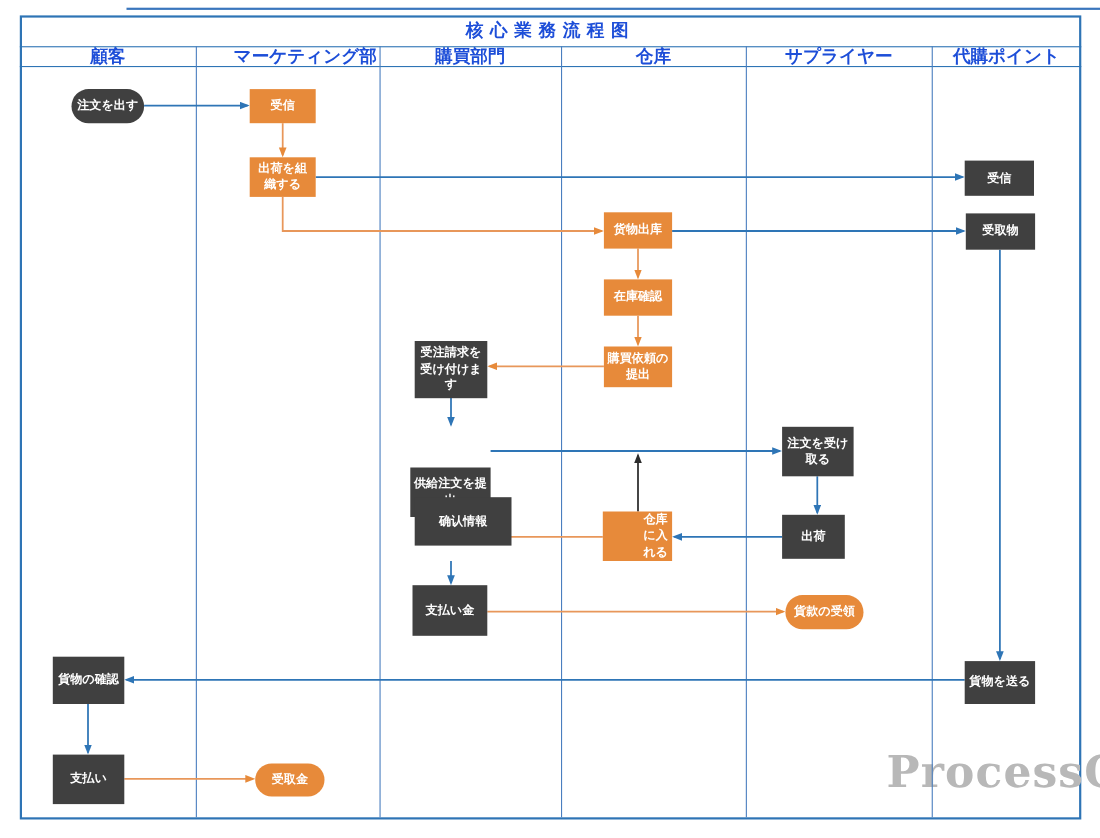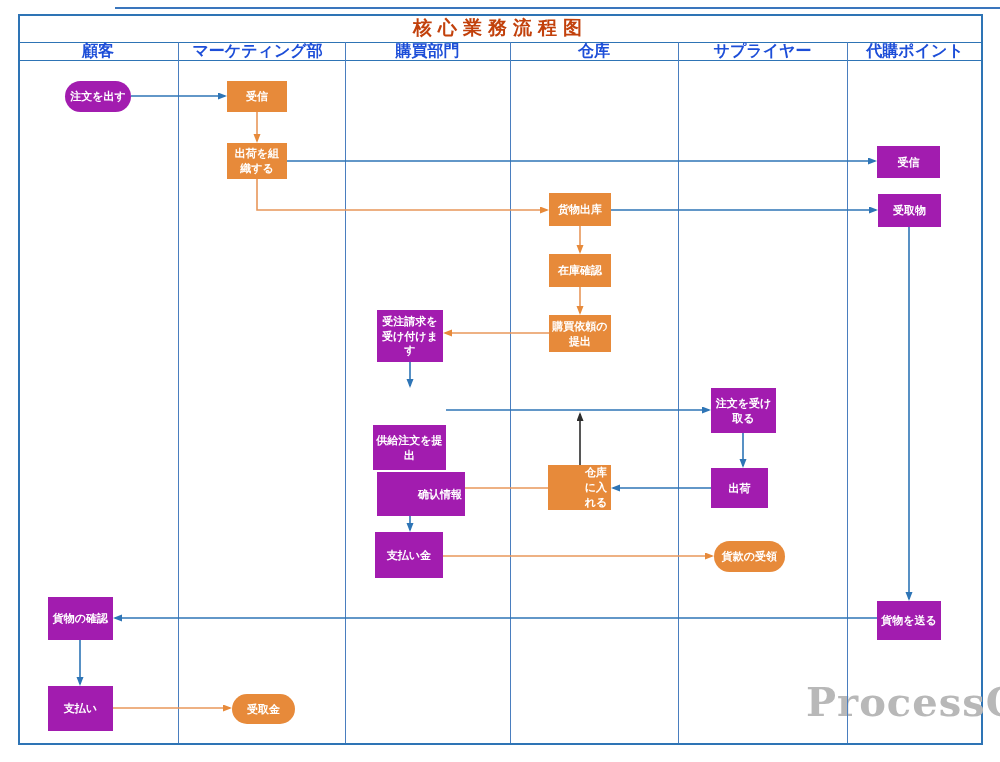--- a/index.html
+++ b/index.html
@@ -1,46 +1,46 @@
 <!DOCTYPE html>
 <html><head>
 <meta charset="utf-8">
 <style>
   html,body{margin:0;padding:0;background:#fff;}
   #stage{position:relative;width:1000px;height:762px;background:#ffffff;overflow:hidden;
          font-family:"Liberation Sans","DejaVu Sans",sans-serif;}
   #topline{position:absolute;height:0;border-top:2px solid #3a76bd;}
   #frame{position:absolute;border:2px solid #2e74b5;box-sizing:border-box;background:transparent;}
   #title-row{position:absolute;display:flex;align-items:center;justify-content:center;
-             font-weight:bold;font-size:19px;letter-spacing:6px;color:#c2410c;}
+             font-weight:bold;font-size:16px;letter-spacing:6px;color:#1d4ed8;}
   #header-row{position:absolute;border-top:1px solid #2e74b5;border-bottom:1px solid #2e74b5;}
   .lane-header{position:absolute;top:0;height:100%;display:flex;align-items:center;justify-content:center;
                color:#1d4ed8;font-weight:bold;font-size:16px;box-sizing:border-box;}
   .lane-divider{position:absolute;width:0;border-left:1px solid #4a7ebf;}
   #edges{position:absolute;left:0;top:0;z-index:1;}
   .node{position:absolute;z-index:2;display:flex;align-items:center;justify-content:center;text-align:center;
         color:#fff;font-weight:bold;font-size:11px;line-height:1.35;box-sizing:border-box;padding:2px 3px;}
-  .node.blue{background:#a21caf;}
+  .node.blue{background:#404040;}
   .node.orange{background:#e78a3a;}
   .node.stadium{border-radius:16px;}
   #watermark{position:absolute;z-index:3;font-family:"DejaVu Serif","Liberation Serif",serif;
              font-weight:bold;font-size:40px;color:#b8b8b8;letter-spacing:1px;z-index:0;}
 </style>
 </head>
 <body>
 
 <div id="stage">
   <div id="topline" style="left: 115px; top: 7px; width: 885px;"></div>
   <div id="frame" style="left: 18px; top: 14px; width: 965px; height: 731px;"></div>
   <div id="title-row" style="left: 18px; top: 14px; width: 965px; height: 28px;">核心業務流程图</div>
   <div id="header-row" style="left: 18px; top: 42px; width: 965px; height: 17px;">
       <div class="lane-header" style="left: 0px; width: 160px;">
         <span>顧客</span>
       </div>
-      <div class="lane-header" style="left: 156px; width: 167px;">
+      <div class="lane-header" style="left: 176px; width: 167px;">
         <span>マーケティング部</span>
       </div>
       <div class="lane-header" style="left: 327px; width: 165px;">
         <span>購買部門</span>
       </div>
       <div class="lane-header" style="left: 492px; width: 168px;">
         <span>仓库</span>
       </div>
       <div class="lane-header" style="left: 660px; width: 169px;">
         <span>サプライヤー</span>
@@ -120,21 +120,21 @@
     </div>
     <div class="node blue" style="left: 711px; top: 388px; width: 65px; height: 45px;">
       <span>注文を受け取る</span>
     </div>
     <div class="node orange" style="left: 548px; top: 465px; width: 63px; height: 45px; padding-left: 36px;">
       <span>仓库に入れる</span>
     </div>
     <div class="node blue" style="left: 711px; top: 468px; width: 57px; height: 40px;">
       <span>出荷</span>
     </div>
-    <div class="node blue" style="left: 377px; top: 472px; width: 88px; height: 44px; justify-content: flex-end;">
+    <div class="node blue" style="left: 377px; top: 452px; width: 88px; height: 44px;">
       <span>确认情報</span>
     </div>
     <div class="node blue" style="left: 375px; top: 532px; width: 68px; height: 46px;">
       <span>支払い金</span>
     </div>
     <div class="node orange stadium" style="left: 714px; top: 541px; width: 71px; height: 31px;">
       <span>貨款の受領</span>
     </div>
     <div class="node blue" style="left: 48px; top: 597px; width: 65px; height: 43px;">
       <span>貨物の確認</span>

